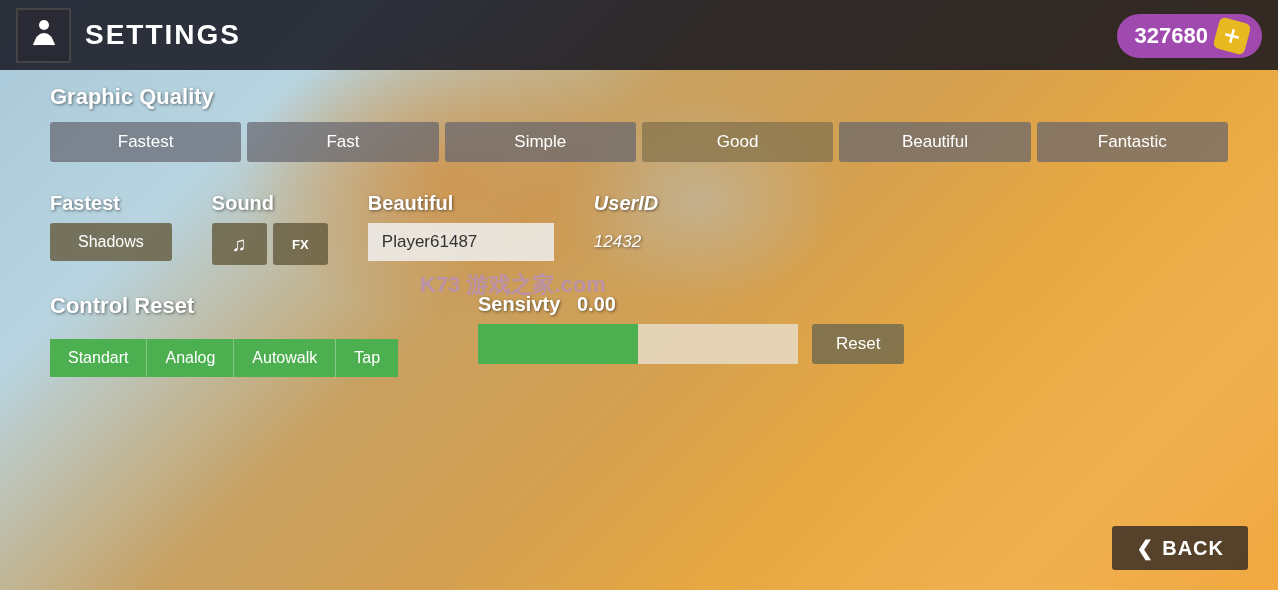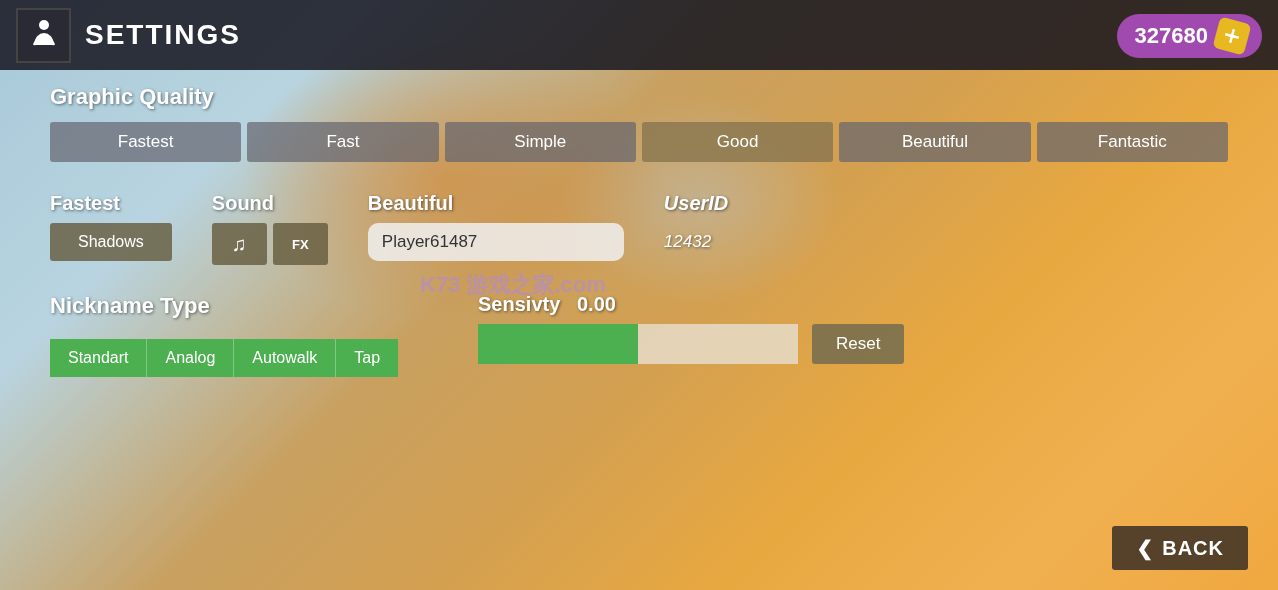--- a/index.html
+++ b/index.html
@@ -187,22 +187,22 @@
       flex-direction: column;
       gap: 8px;
     }
 
     .nickname-input {
       background: rgba(240,240,240,0.85);
       border: none;
       padding: 9px 14px;
       font-size: 17px;
       color: #333;
-      width: 256px;
-      border-radius: 10px;
+      width: 186px;
+      border-radius: 0;
     }
 
     .userid-group {
       display: flex;
       flex-direction: column;
       gap: 8px;
       font-style: italic;
     }
 
     .userid-value {
@@ -388,21 +388,21 @@
     <div class="userid-group">
       <span class="setting-group-label">UserID</span>
       <span class="userid-value">12432</span>
     </div>
 
   </div>
 
   <div class="control-section">
 
     <div class="control-type-group">
-      <span class="section-label">Nickname Type</span>
+      <span class="section-label">Control Reset</span>
       <div class="control-buttons">
         <button class="control-btn">Standart</button>
         <button class="control-btn">Analog</button>
         <button class="control-btn">Autowalk</button>
         <button class="control-btn">Tap</button>
       </div>
     </div>
 
     <div class="sensitivity-group">
       <div class="sensitivity-label">

